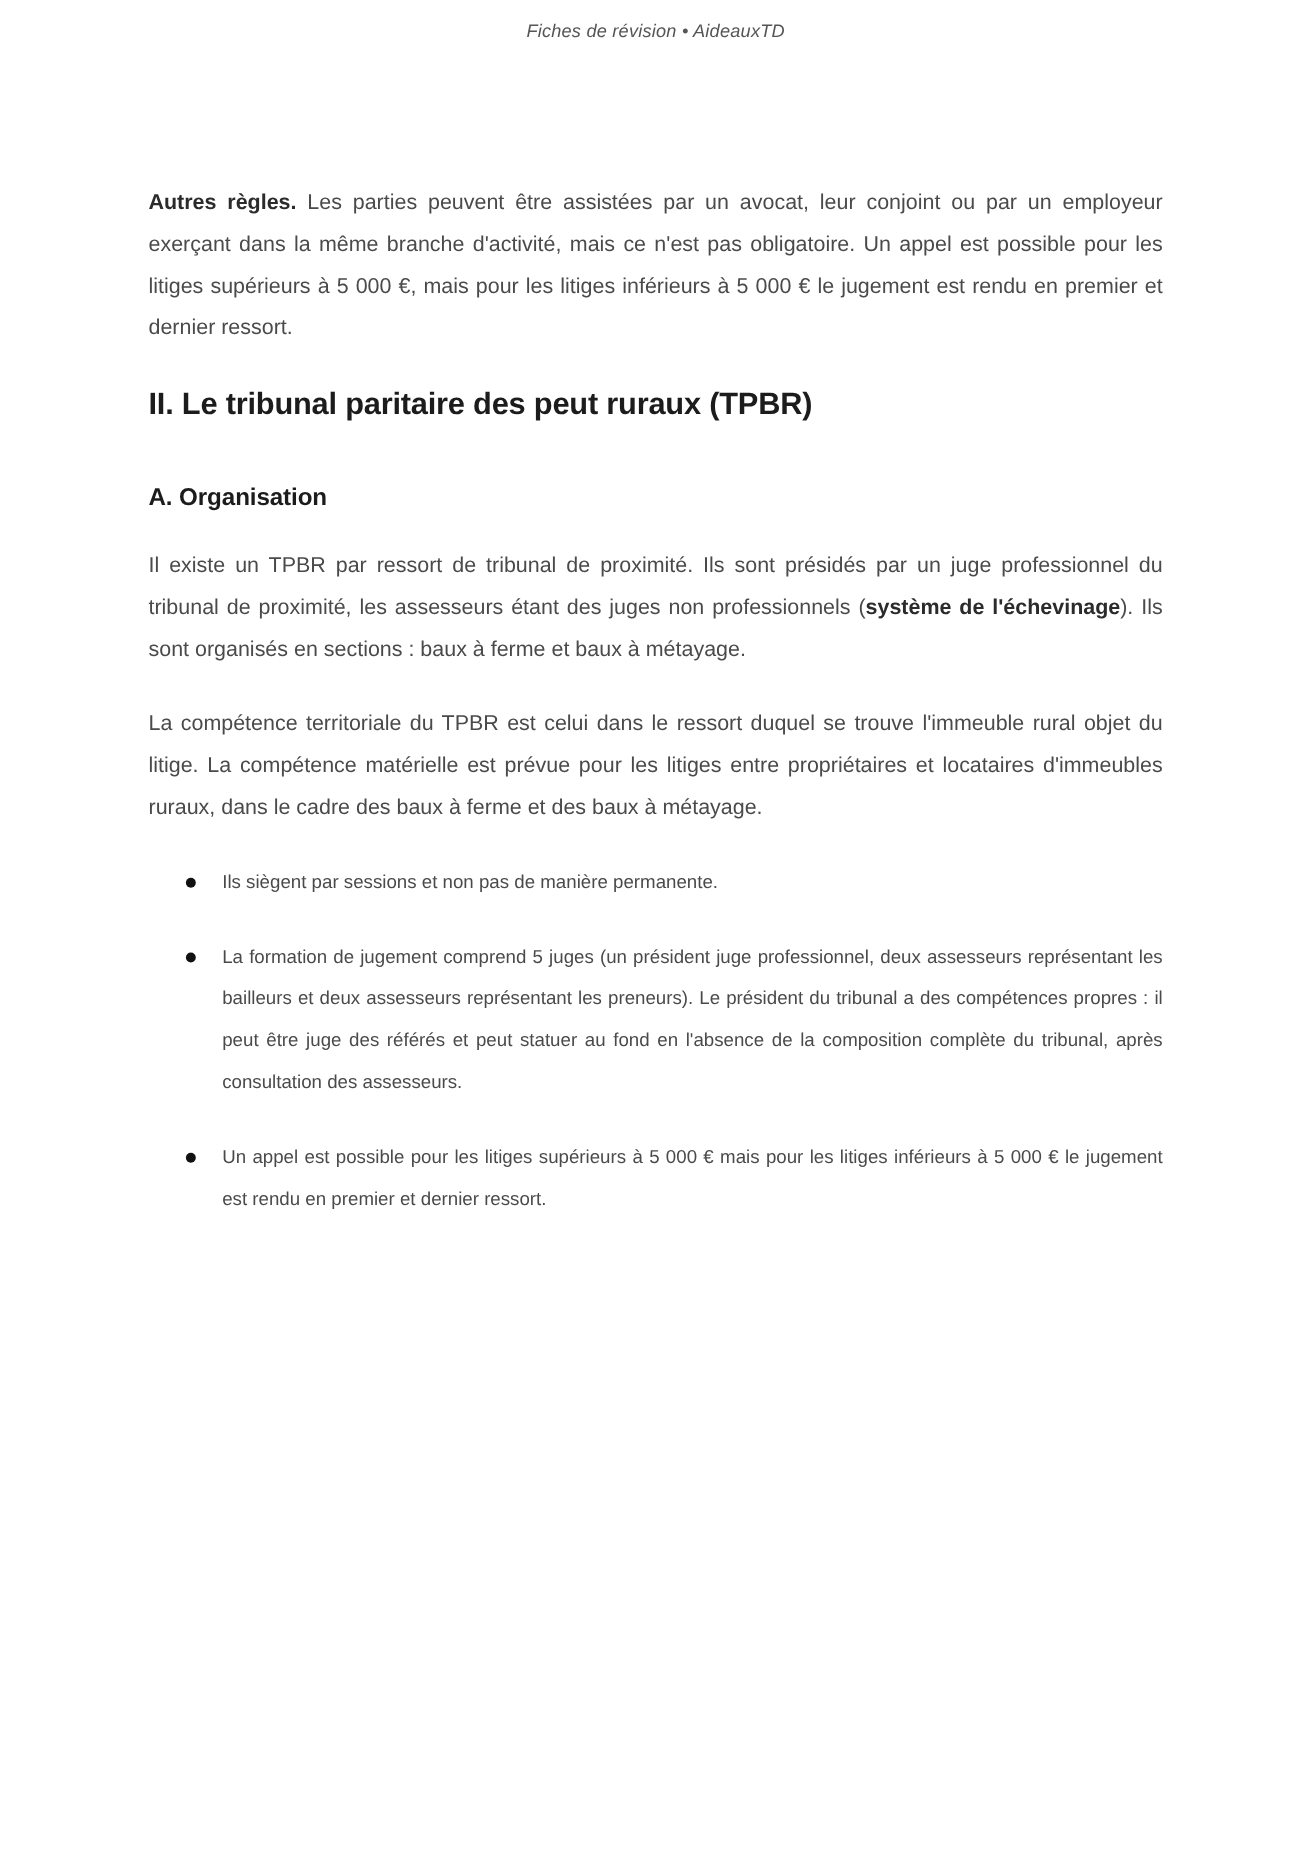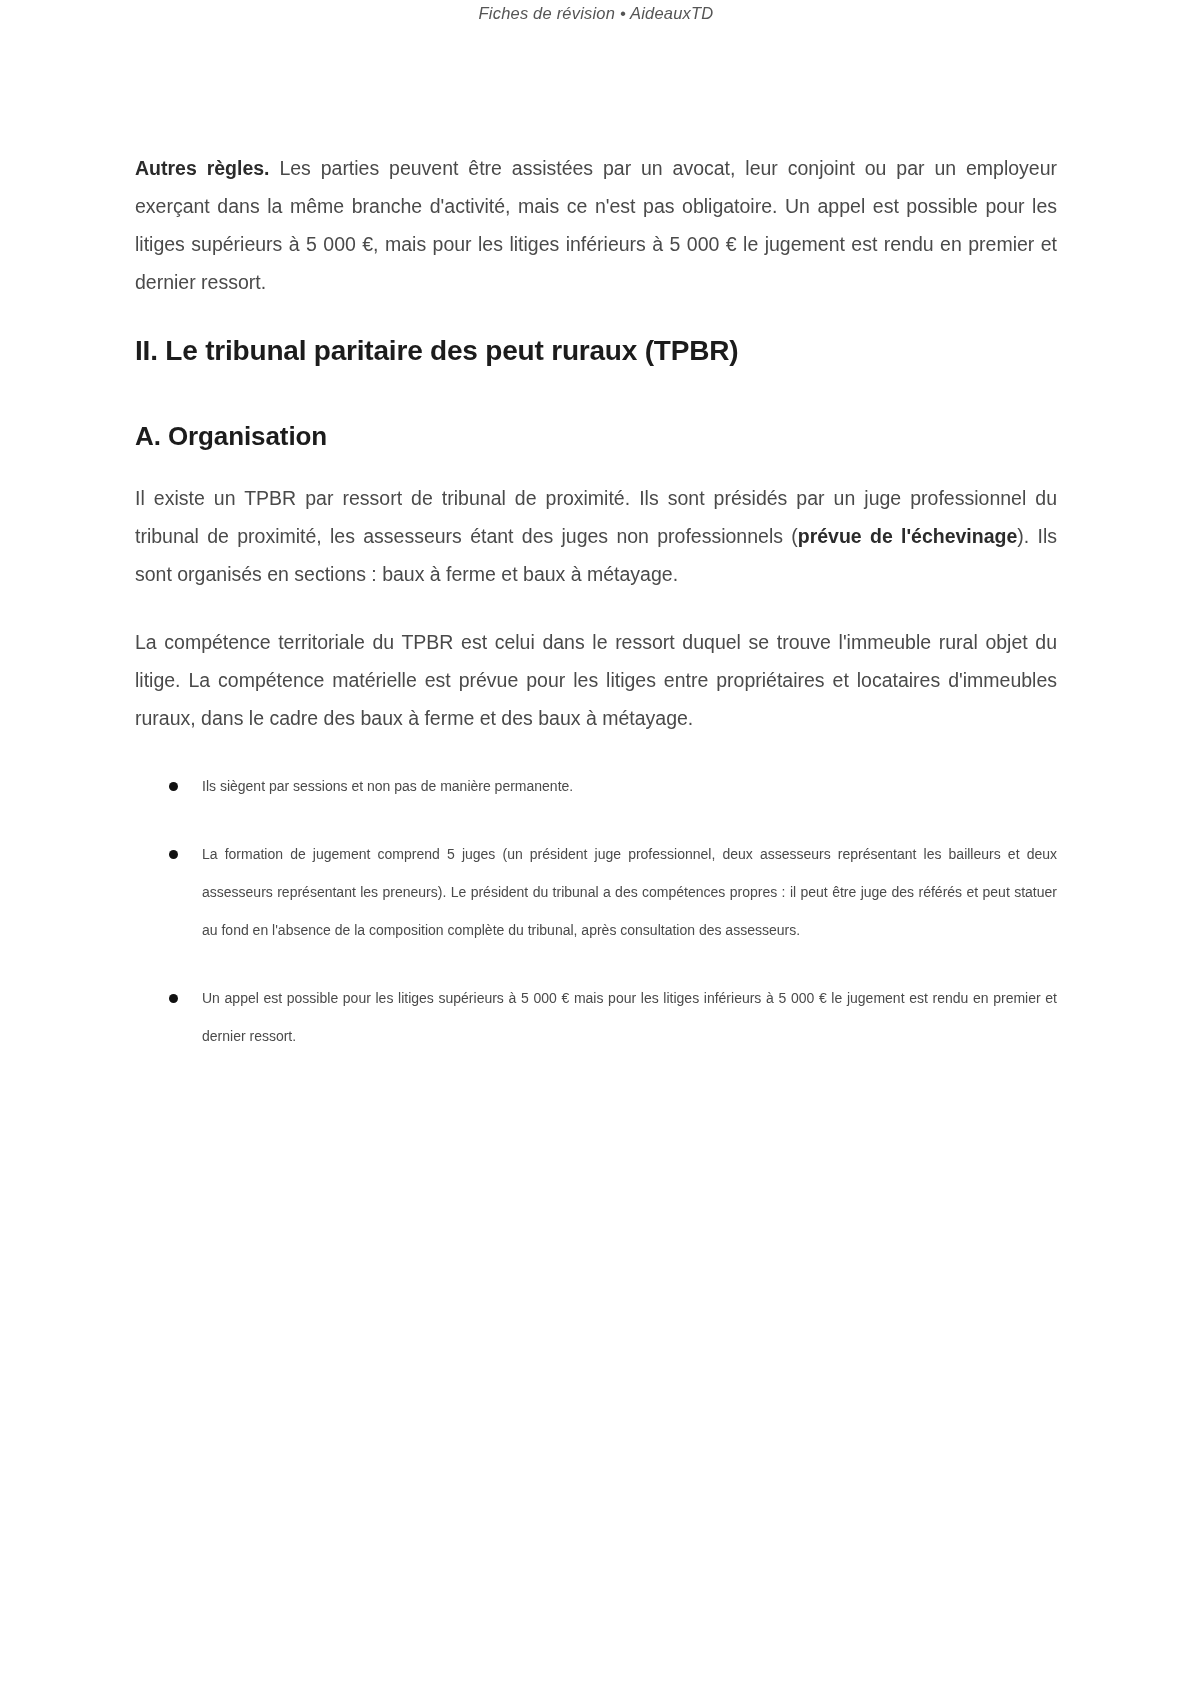--- a/index.html
+++ b/index.html
@@ -15,21 +15,21 @@
     color: #4a4a4a;
     overflow: hidden;
   }
   .page {
     width: 1192px;
     height: 1684px;
     position: relative;
     background: #ffffff;
   }
   .page-header {
-    padding-top: 4px;
+    padding-top: 20px;
     text-align: center;
     font-style: italic;
     font-size: 16.5px;
     color: #555555;
     letter-spacing: 0.2px;
   }
   .content {
     width: 922px;
     margin-left: 135px;
     margin-top: 126px;
@@ -48,36 +48,36 @@
   }
   h1.section-title {
     font-size: 28px;
     line-height: 40px;
     color: #1c1c1c;
     font-weight: bold;
     margin: 0 0 50px 0;
     letter-spacing: -0.2px;
   }
   h2.subsection-title {
-    font-size: 26px;
+    font-size: 22px;
     line-height: 30px;
     color: #1c1c1c;
     font-weight: bold;
     margin: 0 0 28px 0;
     letter-spacing: -0.1px;
   }
   ul.bullet-list {
     list-style: none;
     margin: 0;
     padding: 0;
   }
   ul.bullet-list li {
     position: relative;
     padding-left: 67px;
-    font-size: 14px;
+    font-size: 17px;
     line-height: 38px;
     text-align: justify;
     color: #4a4a4a;
   }
   ul.bullet-list li::before {
     content: "";
     position: absolute;
     left: 34px;
     top: 15px;
     width: 9px;
@@ -108,21 +108,21 @@
   <div class="page-header">Fiches de révision • AideauxTD</div>
 
   <div class="content">
 
     <p class="body-text"><span class="lead-bold">Autres règles.</span><span> Les parties peuvent être assistées par un avocat, leur conjoint ou par un employeur exerçant dans la même branche d'activité, mais ce n'est pas obligatoire. Un appel est possible pour les litiges supérieurs à 5 000 €, mais pour les litiges inférieurs à 5 000 € le jugement est rendu en premier et dernier ressort.</span></p>
 
     <h1 class="section-title">II. Le tribunal paritaire des peut ruraux (TPBR)</h1>
 
     <h2 class="subsection-title">A. Organisation</h2>
 
-    <p class="body-text"><span>Il existe un TPBR par ressort de tribunal de proximité. Ils sont présidés par un juge professionnel du tribunal de proximité, les assesseurs étant des juges non professionnels (</span><span class="inline-bold">prévue de l'échevinage</span><span>). Ils sont organisés en sections : baux à ferme et baux à métayage.</span></p>
+    <p class="body-text"><span>Il existe un TPBR par ressort de tribunal de proximité. Ils sont présidés par un juge professionnel du tribunal de proximité, les assesseurs étant des juges non professionnels (</span><span class="inline-bold">système de l'échevinage</span><span>). Ils sont organisés en sections : baux à ferme et baux à métayage.</span></p>
 
 
     <p class="body-text">La compétence territoriale du TPBR est celui dans le ressort duquel se trouve l'immeuble rural objet du litige. La compétence matérielle est prévue pour les litiges entre propriétaires et locataires d'immeubles ruraux, dans le cadre des baux à ferme et des baux à métayage.</p>
 
 
     <ul class="bullet-list">
       <li>Ils siègent par sessions et non pas de manière permanente.</li>
       <li>La formation de jugement comprend 5 juges (un président juge professionnel, deux assesseurs représentant les bailleurs et deux assesseurs représentant les preneurs). Le président du tribunal a des compétences propres : il peut être juge des référés et peut statuer au fond en l'absence de la composition complète du tribunal, après consultation des assesseurs.</li>
       <li>Un appel est possible pour les litiges supérieurs à 5 000 € mais pour les litiges inférieurs à 5 000 € le jugement est rendu en premier et dernier ressort.</li>
     </ul>

